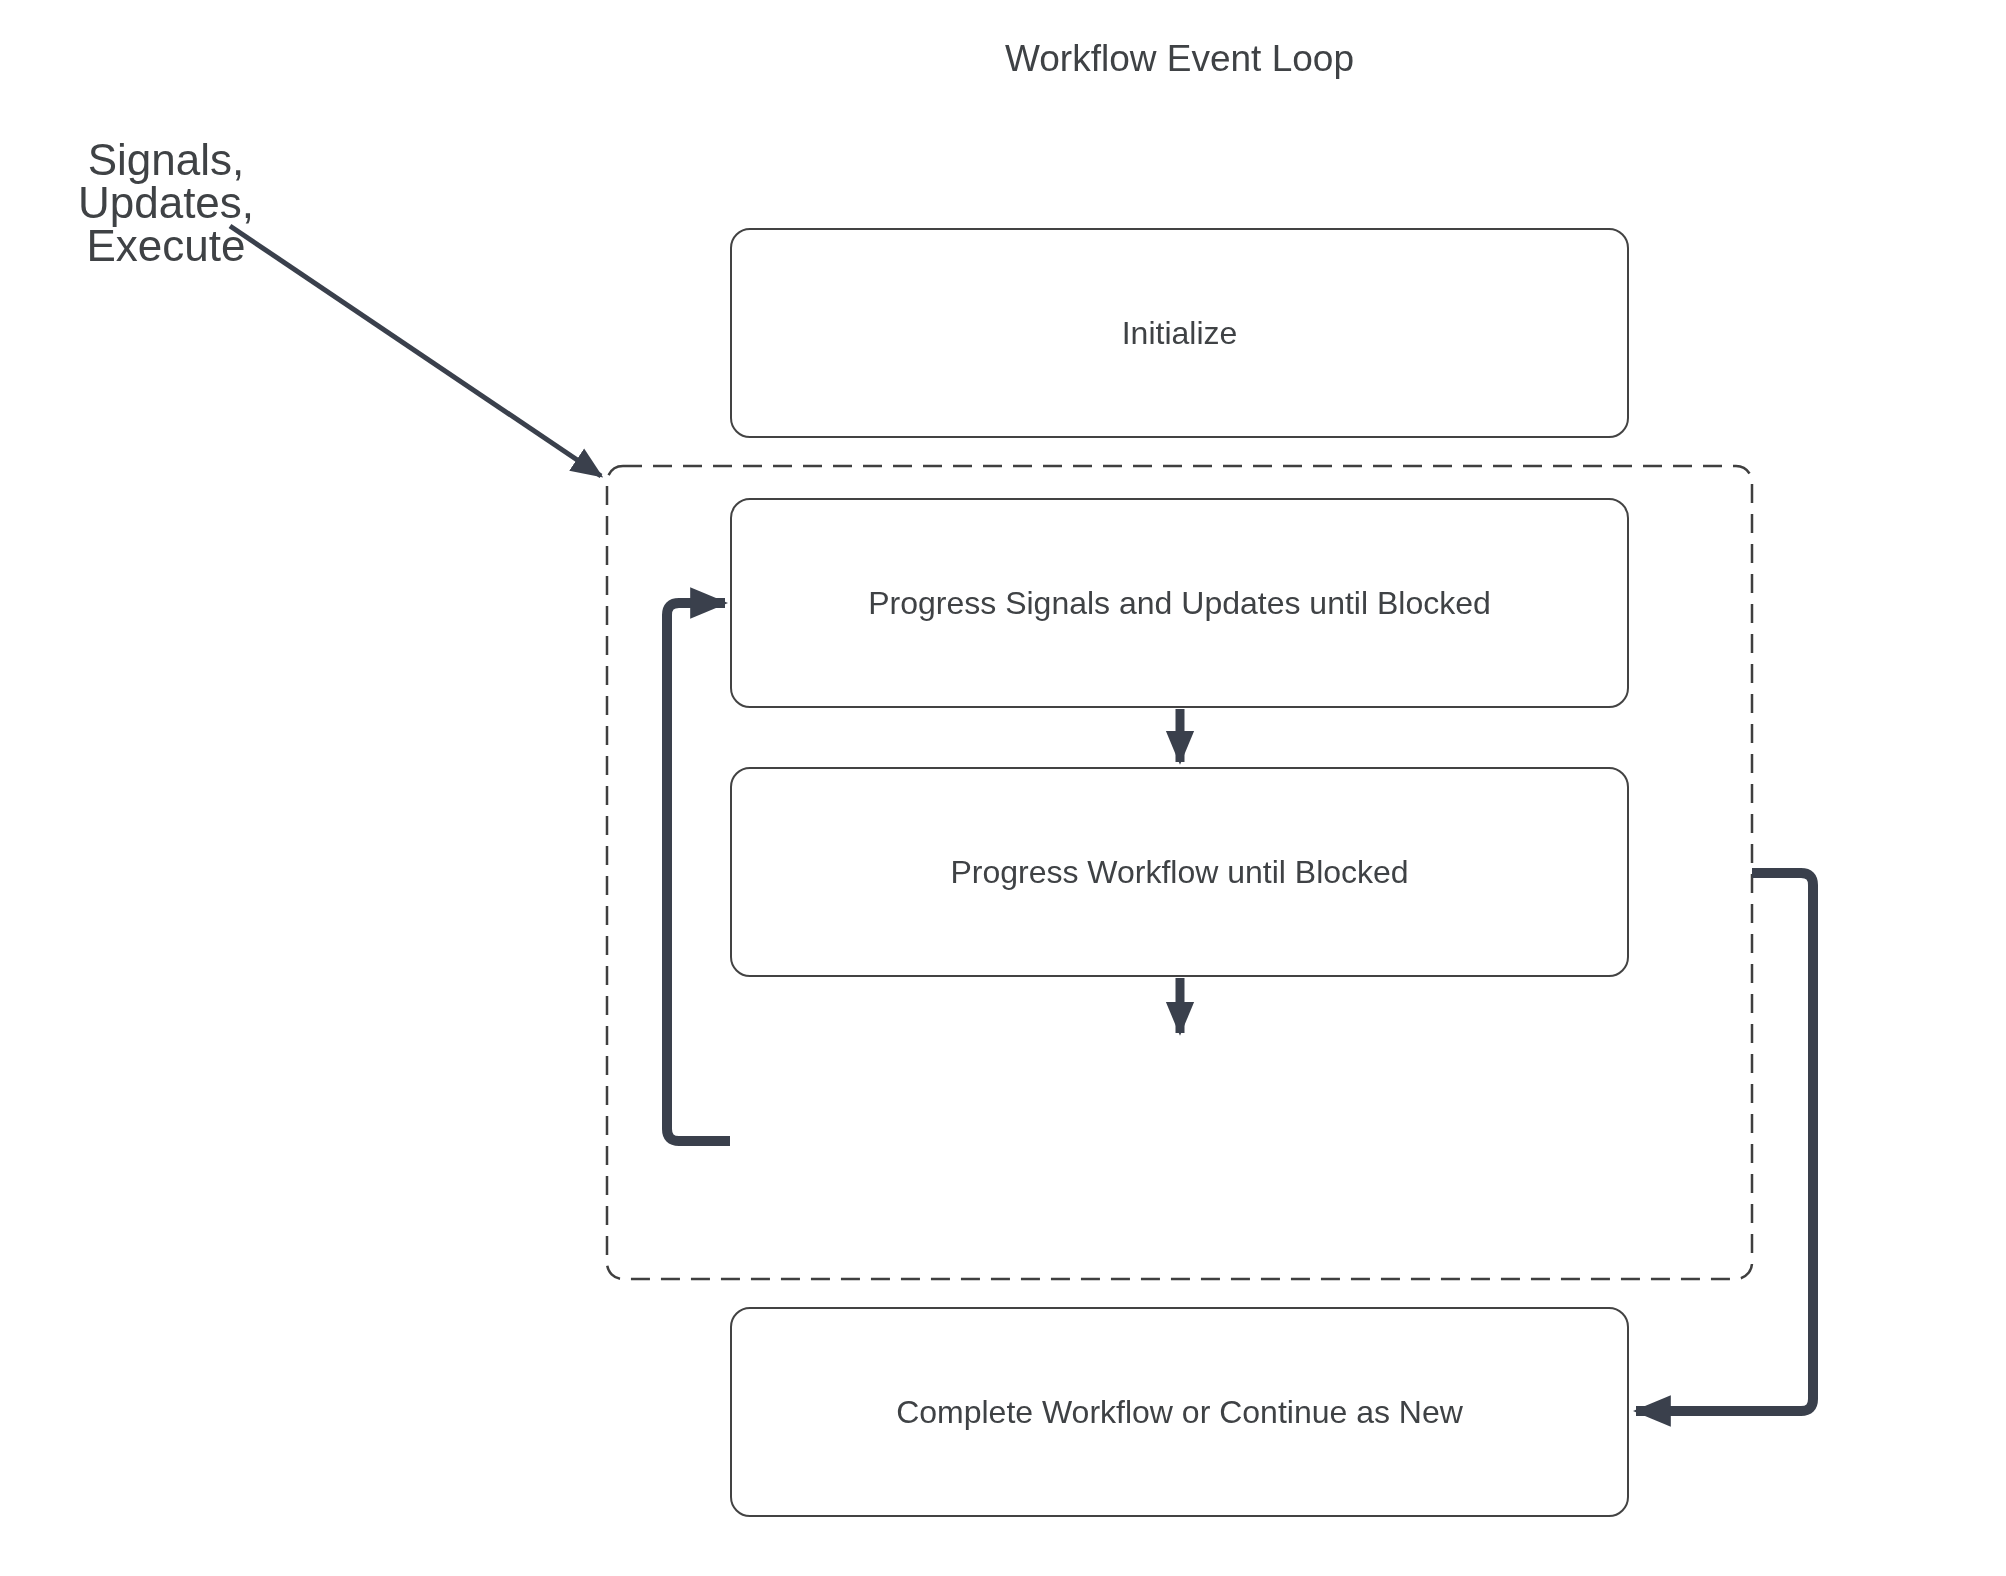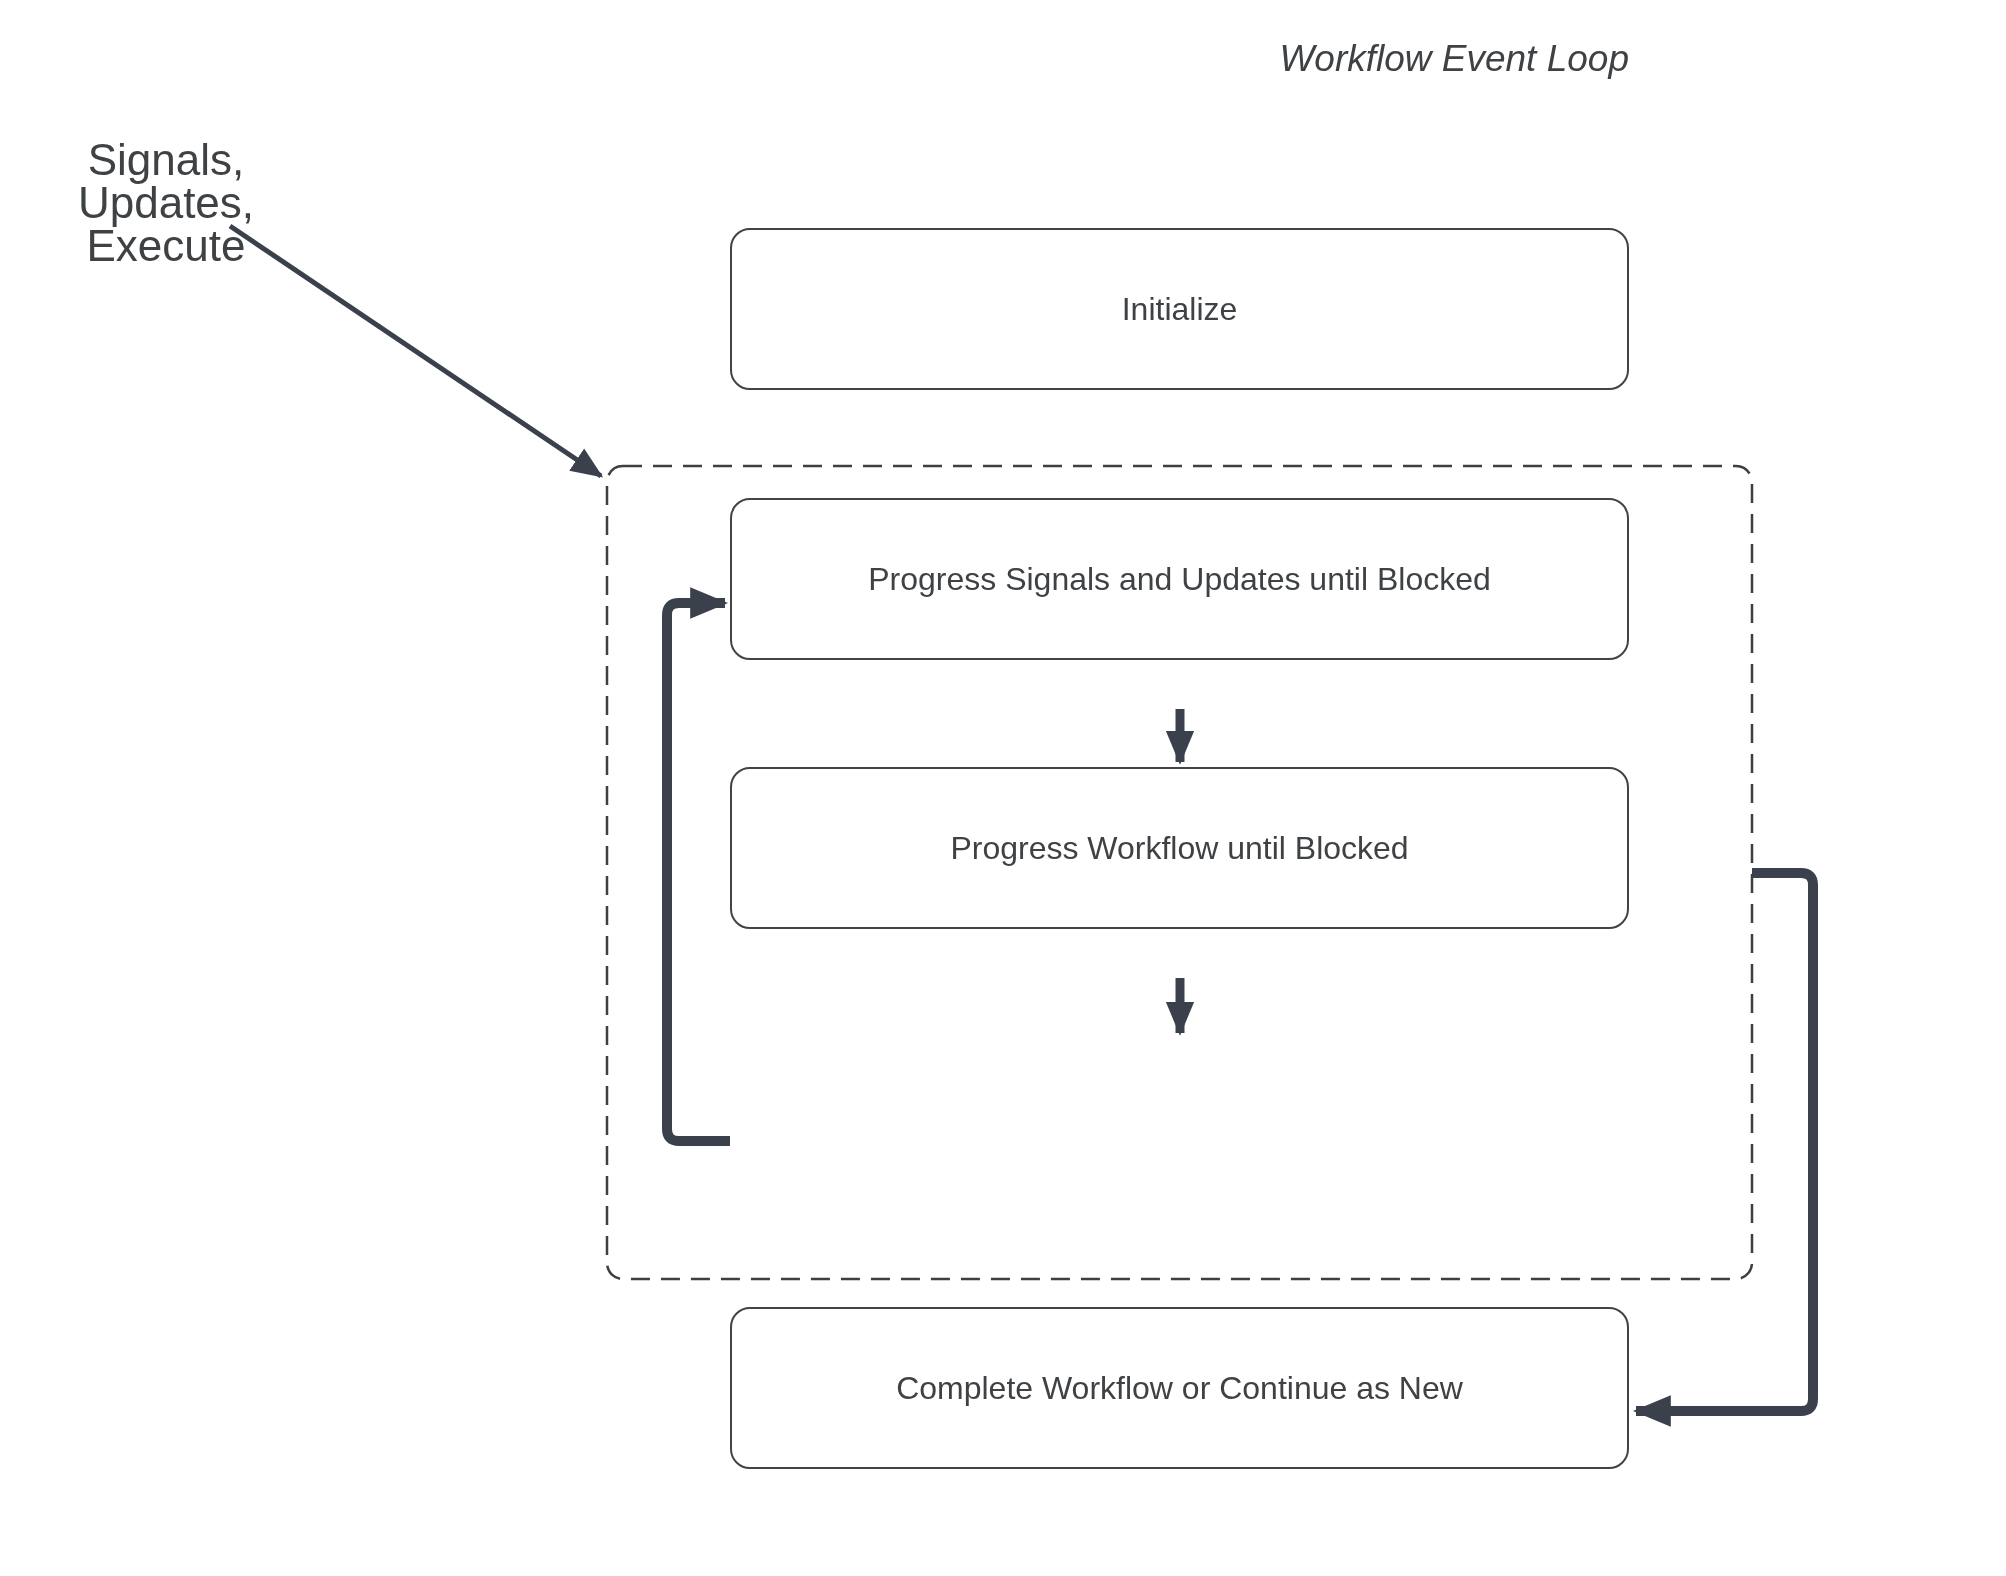--- a/index.html
+++ b/index.html
@@ -14,36 +14,35 @@
     position:relative;
     width:2006px;height:1576px;
     background:var(--background);
     font-family:"Liberation Sans", sans-serif;
     color:var(--text);
     overflow:hidden;
   }
   .diagram-title{
     position:absolute;
     left:730px;width:899px;top:38px;
-    text-align:right;
+    text-align:center;
     font-size:37px;
-    font-style:italic;
     color:var(--text);
   }
   .ext-label{
     position:absolute;
     left:20px;top:138px;width:292px;
     text-align:center;
     font-size:44px;
     line-height:43px;
     color:var(--text);
   }
   .box{
     position:absolute;
-    left:730px;width:899px;height:162px;
+    left:730px;width:899px;height:210px;
     box-sizing:border-box;
     background:#fff;
     border:2px solid var(--box-border);
     border-radius:20px;
     display:flex;align-items:center;justify-content:center;
     text-align:center;
     font-size:32px;
     color:var(--text);
     z-index:1;
   }

